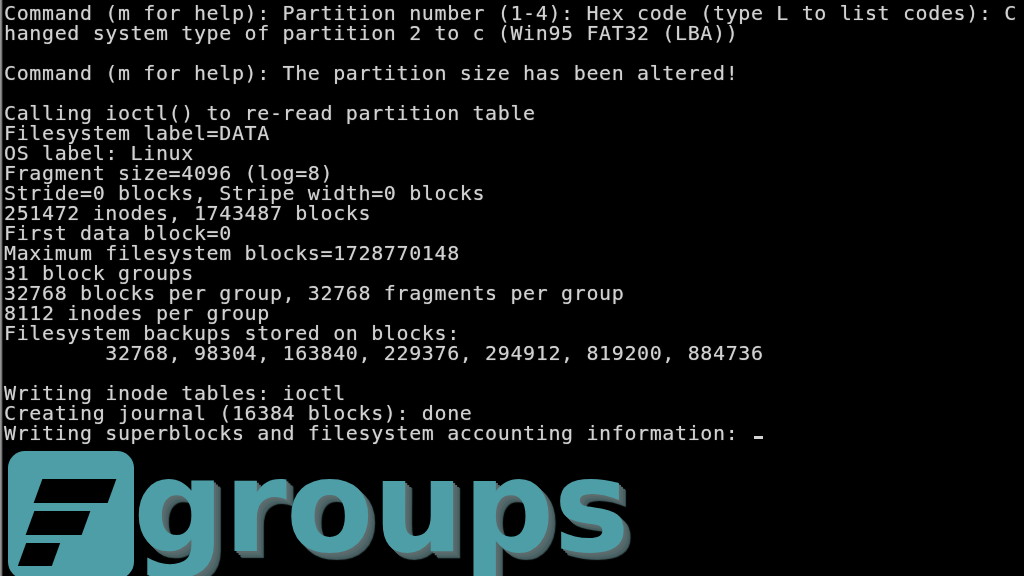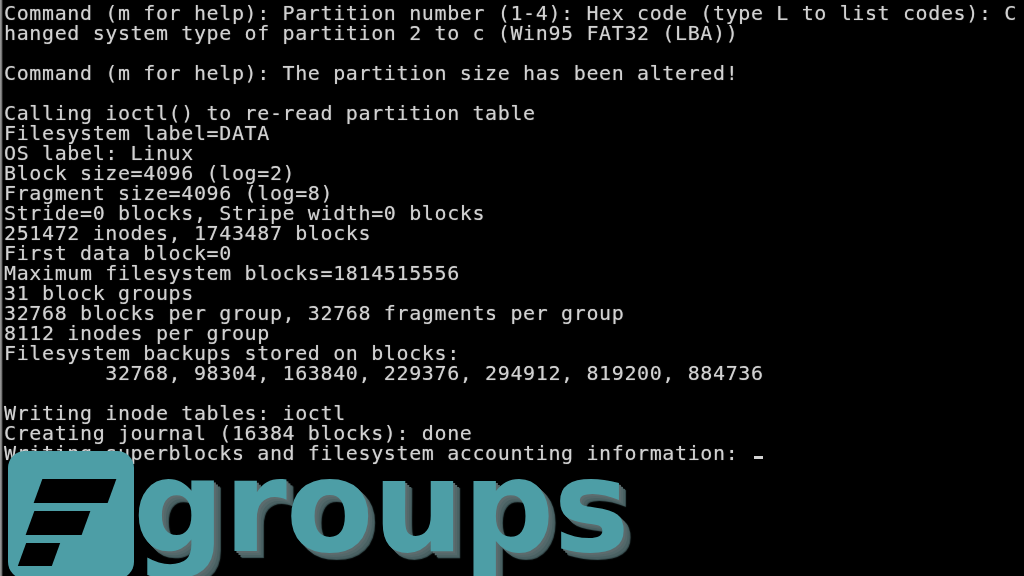--- a/index.html
+++ b/index.html
@@ -122,26 +122,25 @@
 
   <div id="console">
     <span class="line">Command (m for help): Partition number (1-4): Hex code (type L to list codes): C</span>
     <span class="line">hanged system type of partition 2 to c (Win95 FAT32 (LBA))</span>
     <span class="line blank"></span>
     <span class="line">Command (m for help): The partition size has been altered!</span>
     <span class="line blank"></span>
     <span class="line">Calling ioctl() to re-read partition table</span>
     <span class="line">Filesystem label=DATA</span>
     <span class="line">OS label: Linux</span>
-    <span class="line">Block size=4096 (log=2)</span>
     <span class="line">Fragment size=4096 (log=8)</span>
     <span class="line">Stride=0 blocks, Stripe width=0 blocks</span>
     <span class="line">251472 inodes, 1743487 blocks</span>
     <span class="line">First data block=0</span>
-    <span class="line">Maximum filesystem blocks=1814515556</span>
+    <span class="line">Maximum filesystem blocks=1728770148</span>
     <span class="line">31 block groups</span>
     <span class="line">32768 blocks per group, 32768 fragments per group</span>
     <span class="line">8112 inodes per group</span>
     <span class="line">Filesystem backups stored on blocks:</span>
     <span class="line">        32768, 98304, 163840, 229376, 294912, 819200, 884736</span>
     <span class="line blank"></span>
     <span class="line">Writing inode tables: ioctl</span>
     <span class="line">Creating journal (16384 blocks): done</span>
     <span class="line"><span>Writing superblocks and filesystem accounting information: </span><span class="cursor"></span></span>
   </div>

